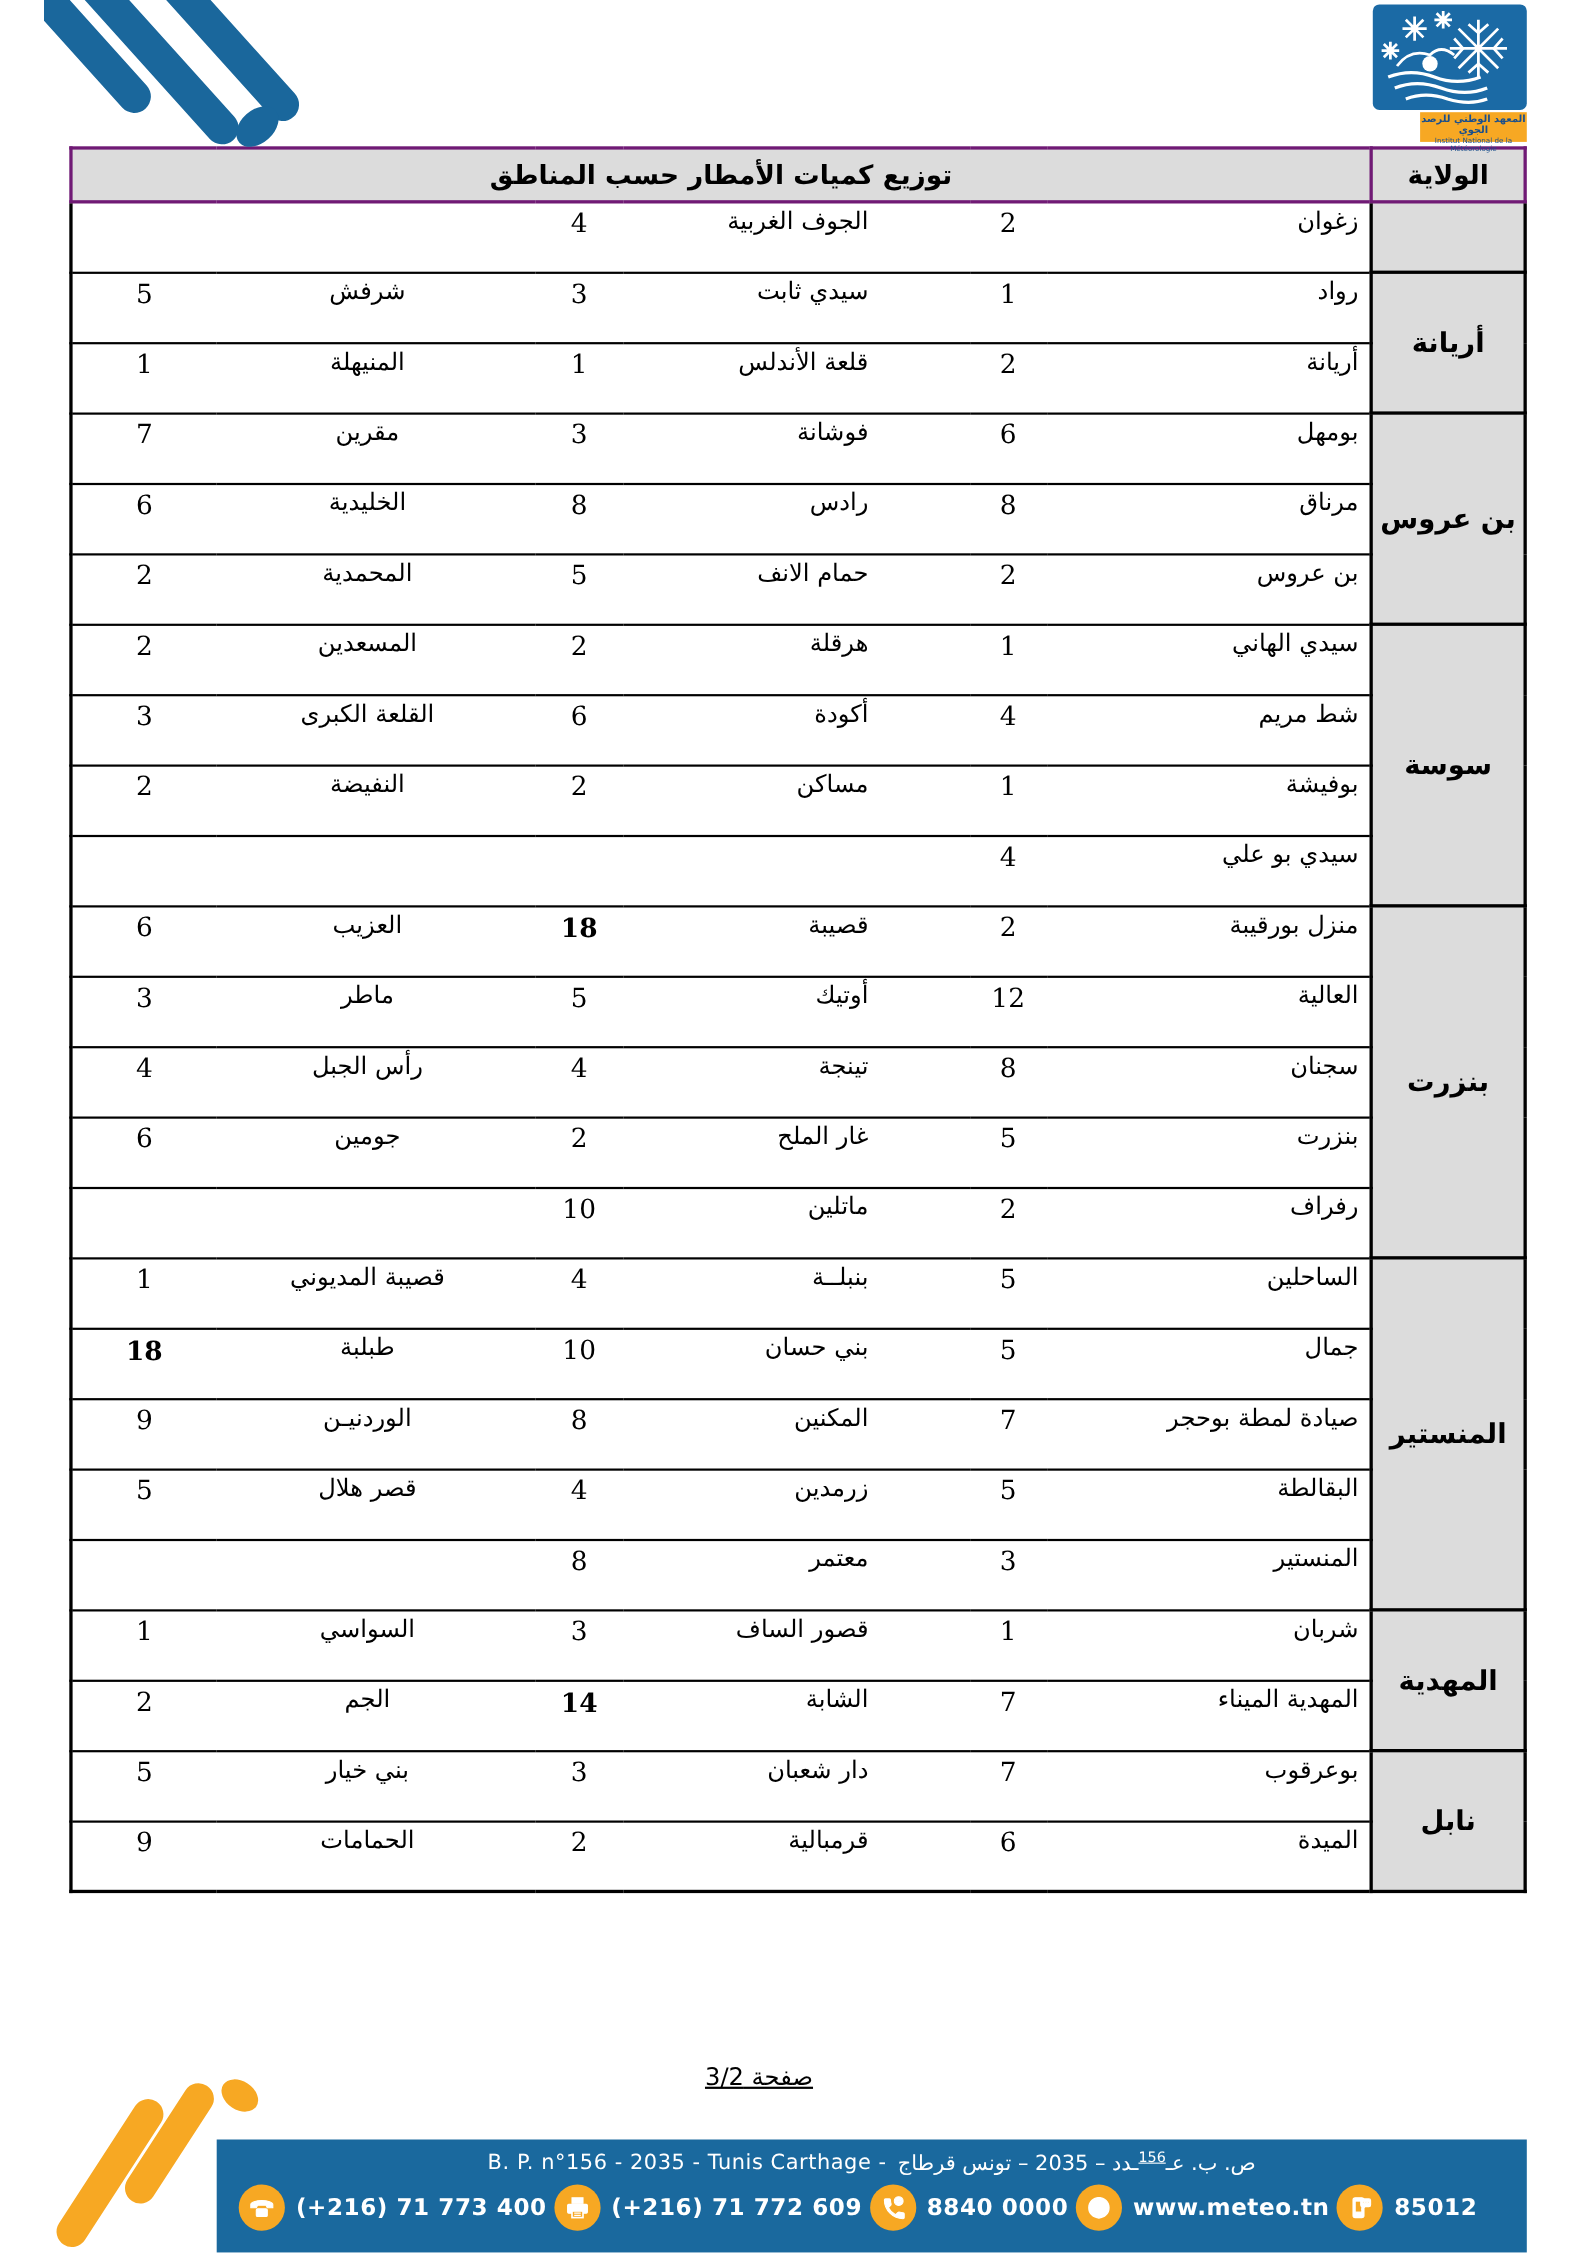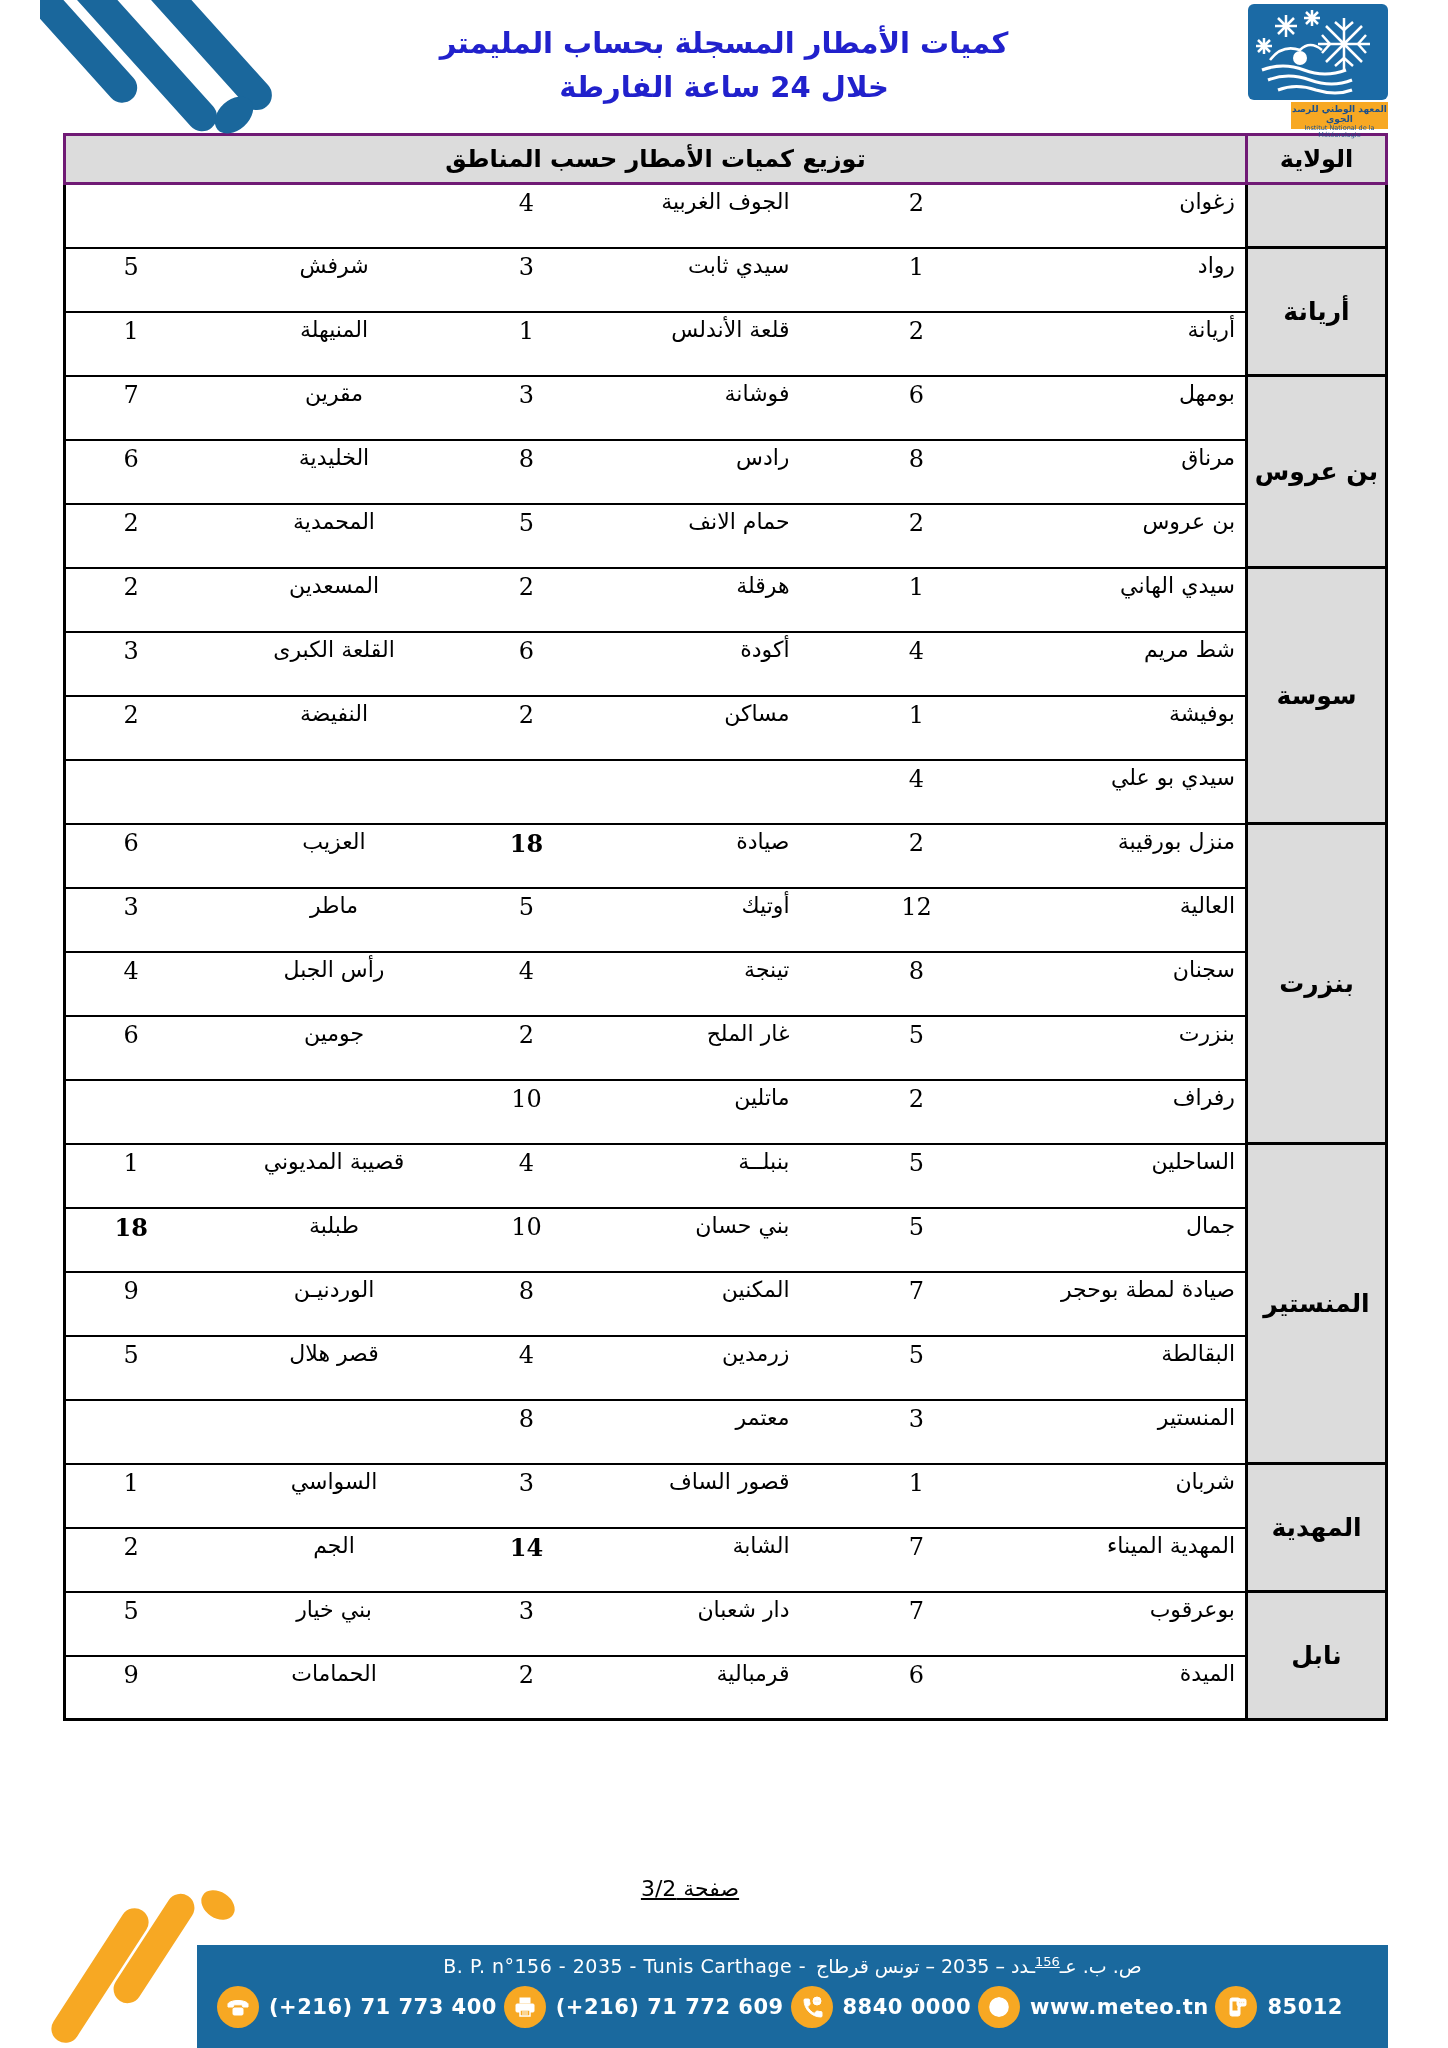--- a/index.html
+++ b/index.html
@@ -90,24 +90,20 @@
 <div class="page">
 
   <div class="header">
     <div class="logo-left">
       <div class="bar b1"></div>
         <div class="bar b2"></div>
         <div class="bar b3"></div>
         <div class="dot"></div>
     </div>
 
-    <div class="title-block">
-      <div>كميات الأمطار المسجلة بحساب المليمتر</div>
-      <div>خلال 24 ساعة الفارطة</div>
-    </div>
 
     <div class="logo-right">
       <div class="sky">
         <svg width="140" height="96" viewBox="0 0 140 96">
           <g stroke="#ffffff" stroke-width="2.5" fill="none">
             <g transform="translate(96,40)">
               <path d="M0,-26 V26 M-26,0 H26 M-18,-18 L18,18 M-18,18 L18,-18"></path>
               <path d="M-9,-22 L0,-14 L9,-22 M-9,22 L0,14 L9,22 M-22,-9 L-14,0 L-22,9 M22,-9 L14,0 L22,9"></path>
             </g>
             <g transform="translate(38,22)">
@@ -232,21 +228,21 @@
           <td class="val">4</td>
           <td class="name n2"></td>
           <td class="val"></td>
           <td class="name n3"></td>
           <td class="val"></td>
         </tr>
         <tr>
           <td class="gov" rowspan="5">بنزرت</td>
           <td class="name n1">منزل بورقيبة</td>
           <td class="val">2</td>
-          <td class="name n2">صيادة</td>
+          <td class="name n2">قصيبة</td>
           <td class="val bold">18</td>
           <td class="name n3">العزيب</td>
           <td class="val">6</td>
         </tr>
         <tr>
           <td class="name n1">العالية</td>
           <td class="val">12</td>
           <td class="name n2">أوتيك</td>
           <td class="val">5</td>
           <td class="name n3">ماطر</td>

